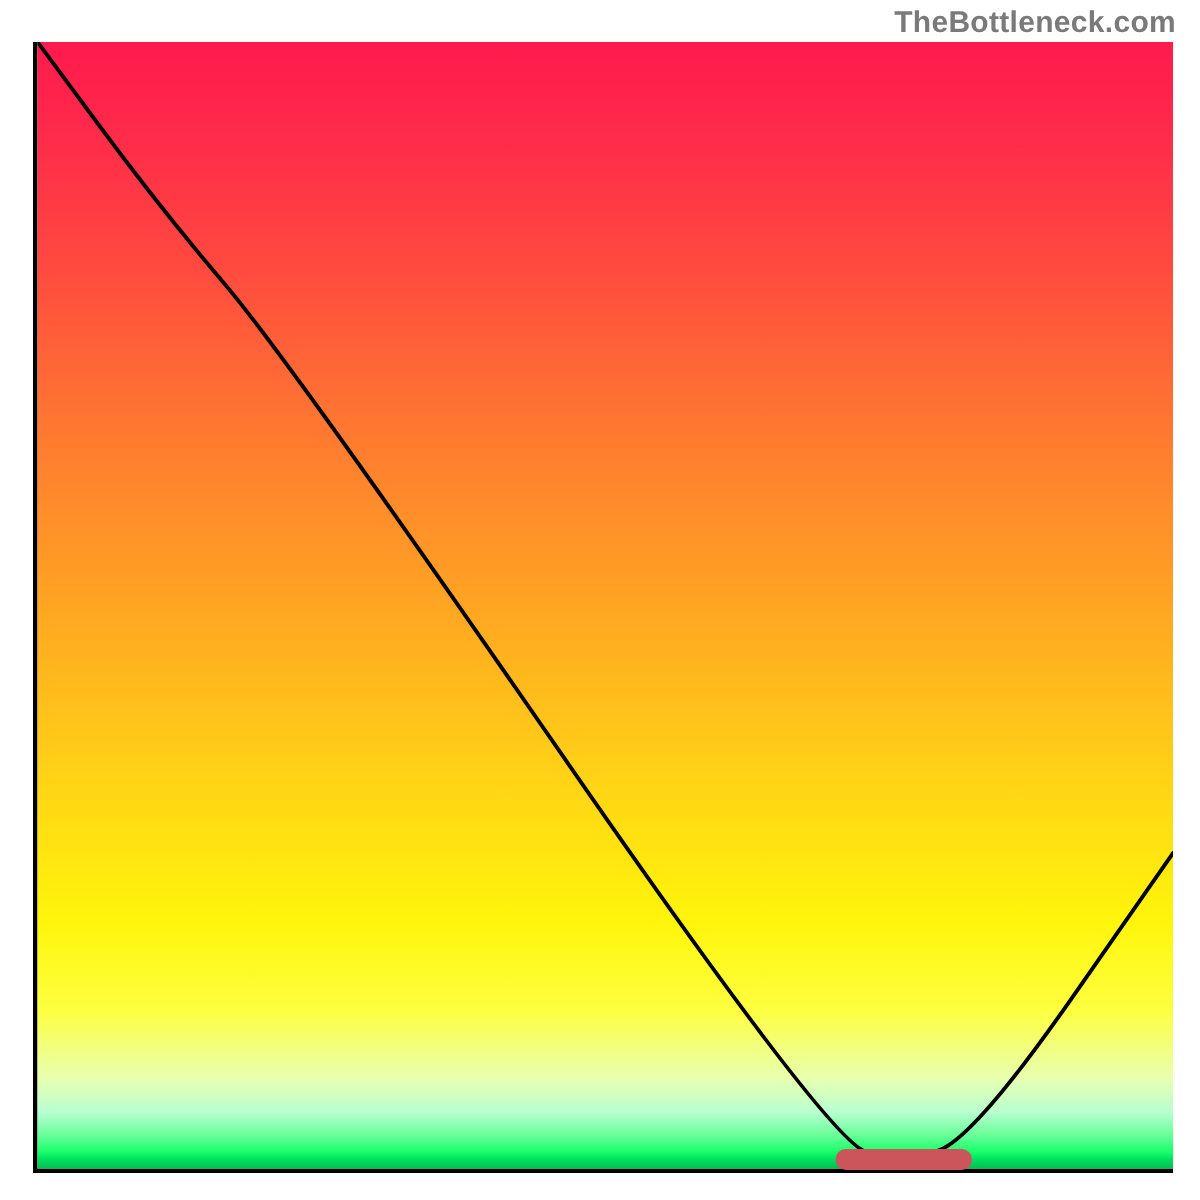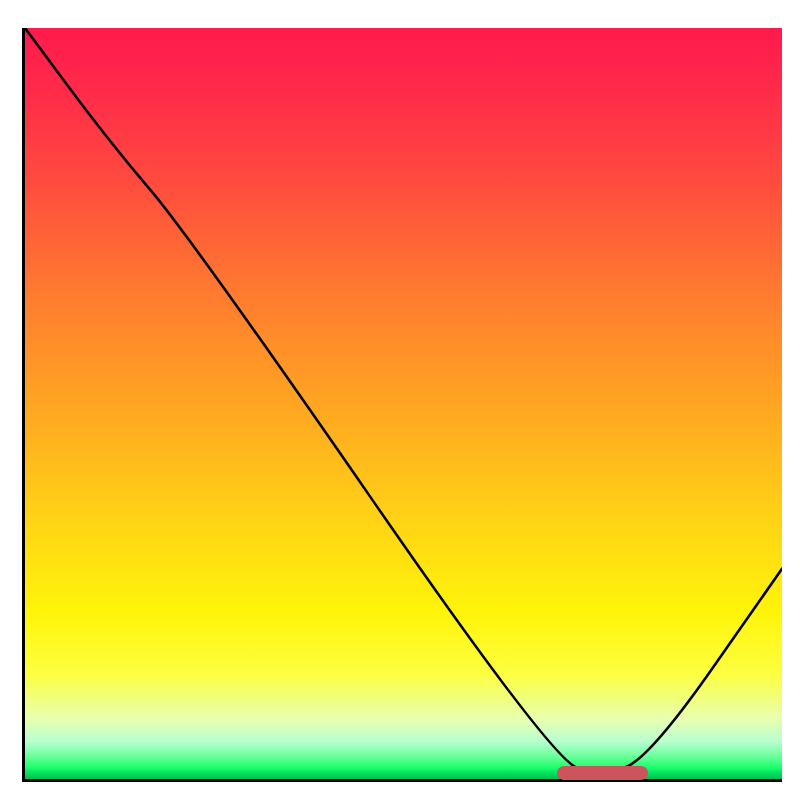--- a/index.html
+++ b/index.html
@@ -58,20 +58,21 @@
     position: absolute;
     height: 14px;
     border-radius: 7px;
     background: #cc545b;
   }
 </style>
 </head>
 <body>
 
 <div class="chart-container">
+  <div class="watermark">TheBottleneck.com</div>
   <div class="plot-area">
     <div class="gradient-bg"></div>
     <svg class="curve-svg" viewBox="0 0 760 754" preserveAspectRatio="none">
       <path id="curve-path" fill="none" stroke="#000" stroke-width="2.6" stroke-linejoin="round" stroke-linecap="round" d="M 0 0 Q 0 0 41.8 56.55000000000001 Q 83.6 113.10000000000002 125.39999999999999 162.11 Q 167.2 211.12 349.6 475.02 Q 532 738.92 554.8 742.69 Q 577.6 746.46 600.4 742.69 Q 623.1999999999999 738.92 691.5999999999999 640.9 T 760 542.88"></path>
     </svg>
     <div id="sweet-spot" class="sweet-spot" style="left: 532px; width: 91.2px; top: 737.952px;"></div>
   </div>
 </div>
 
 </body></html>

